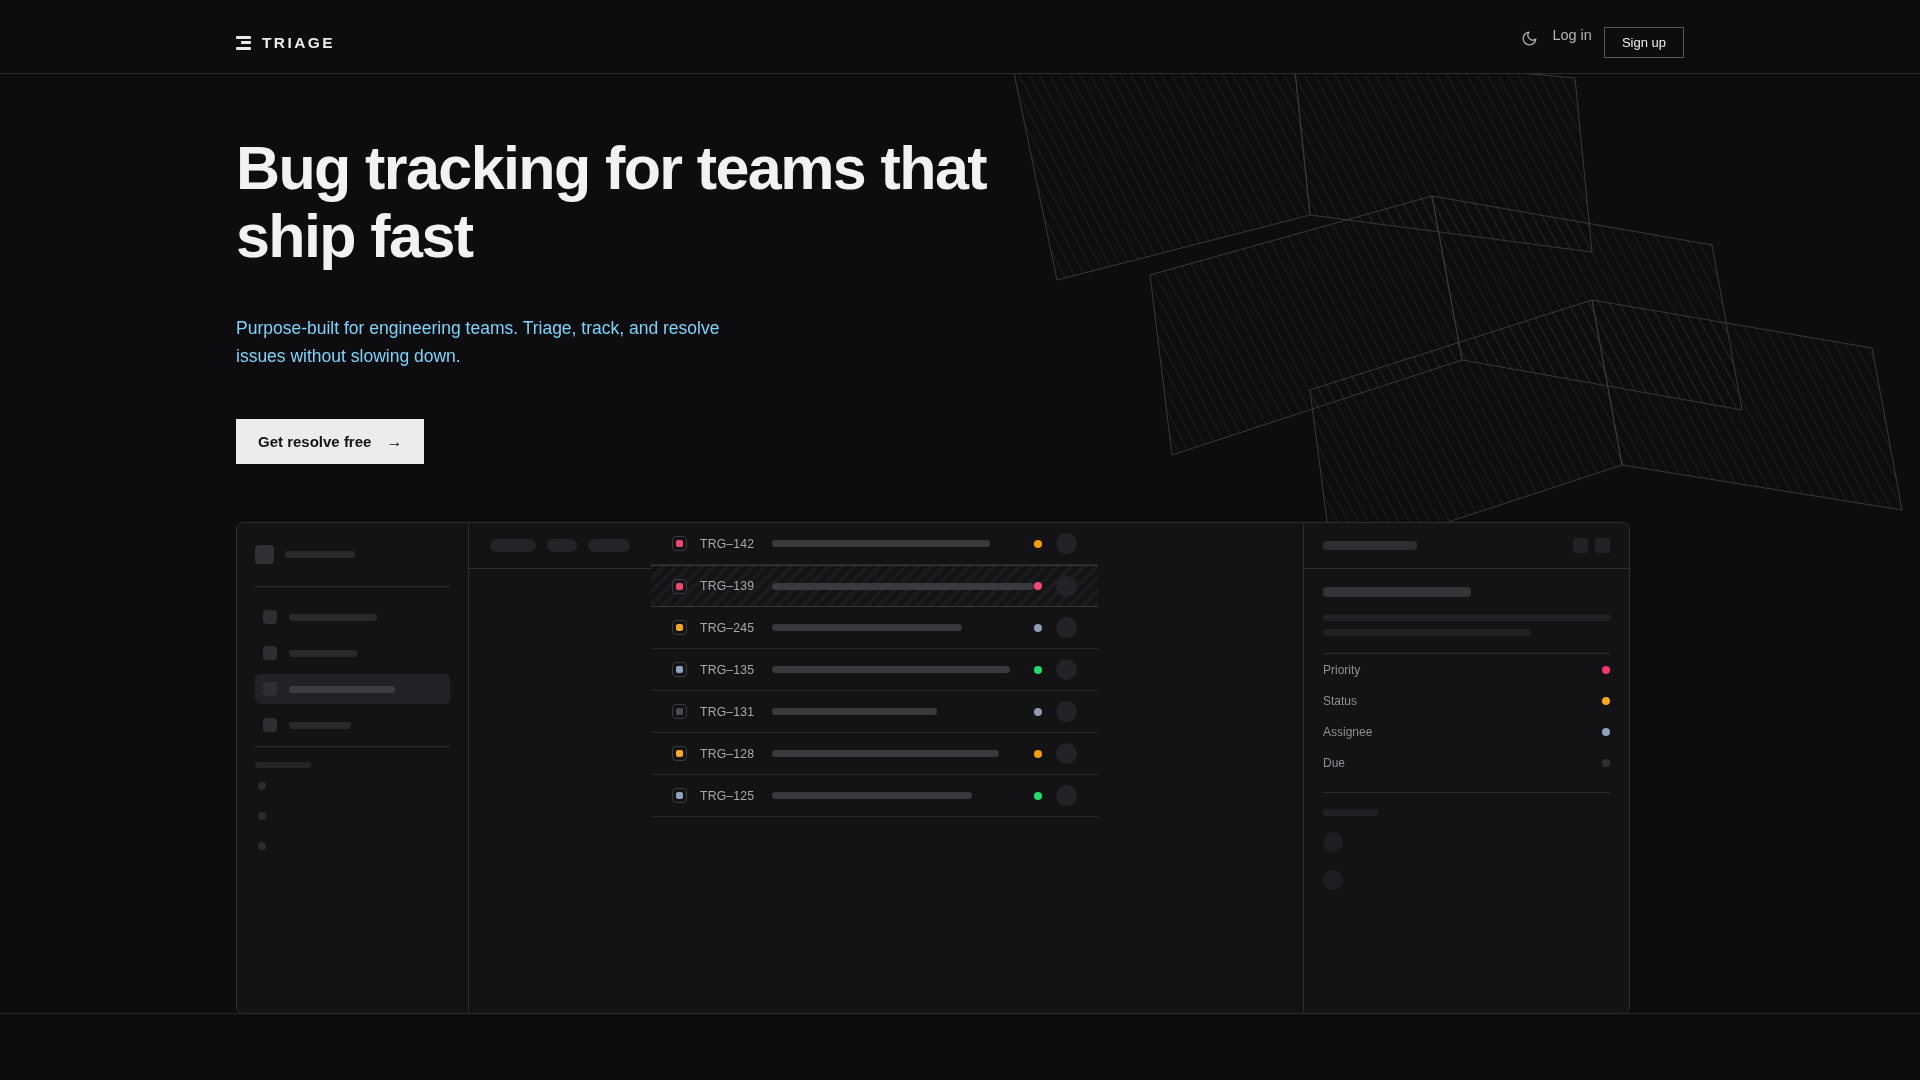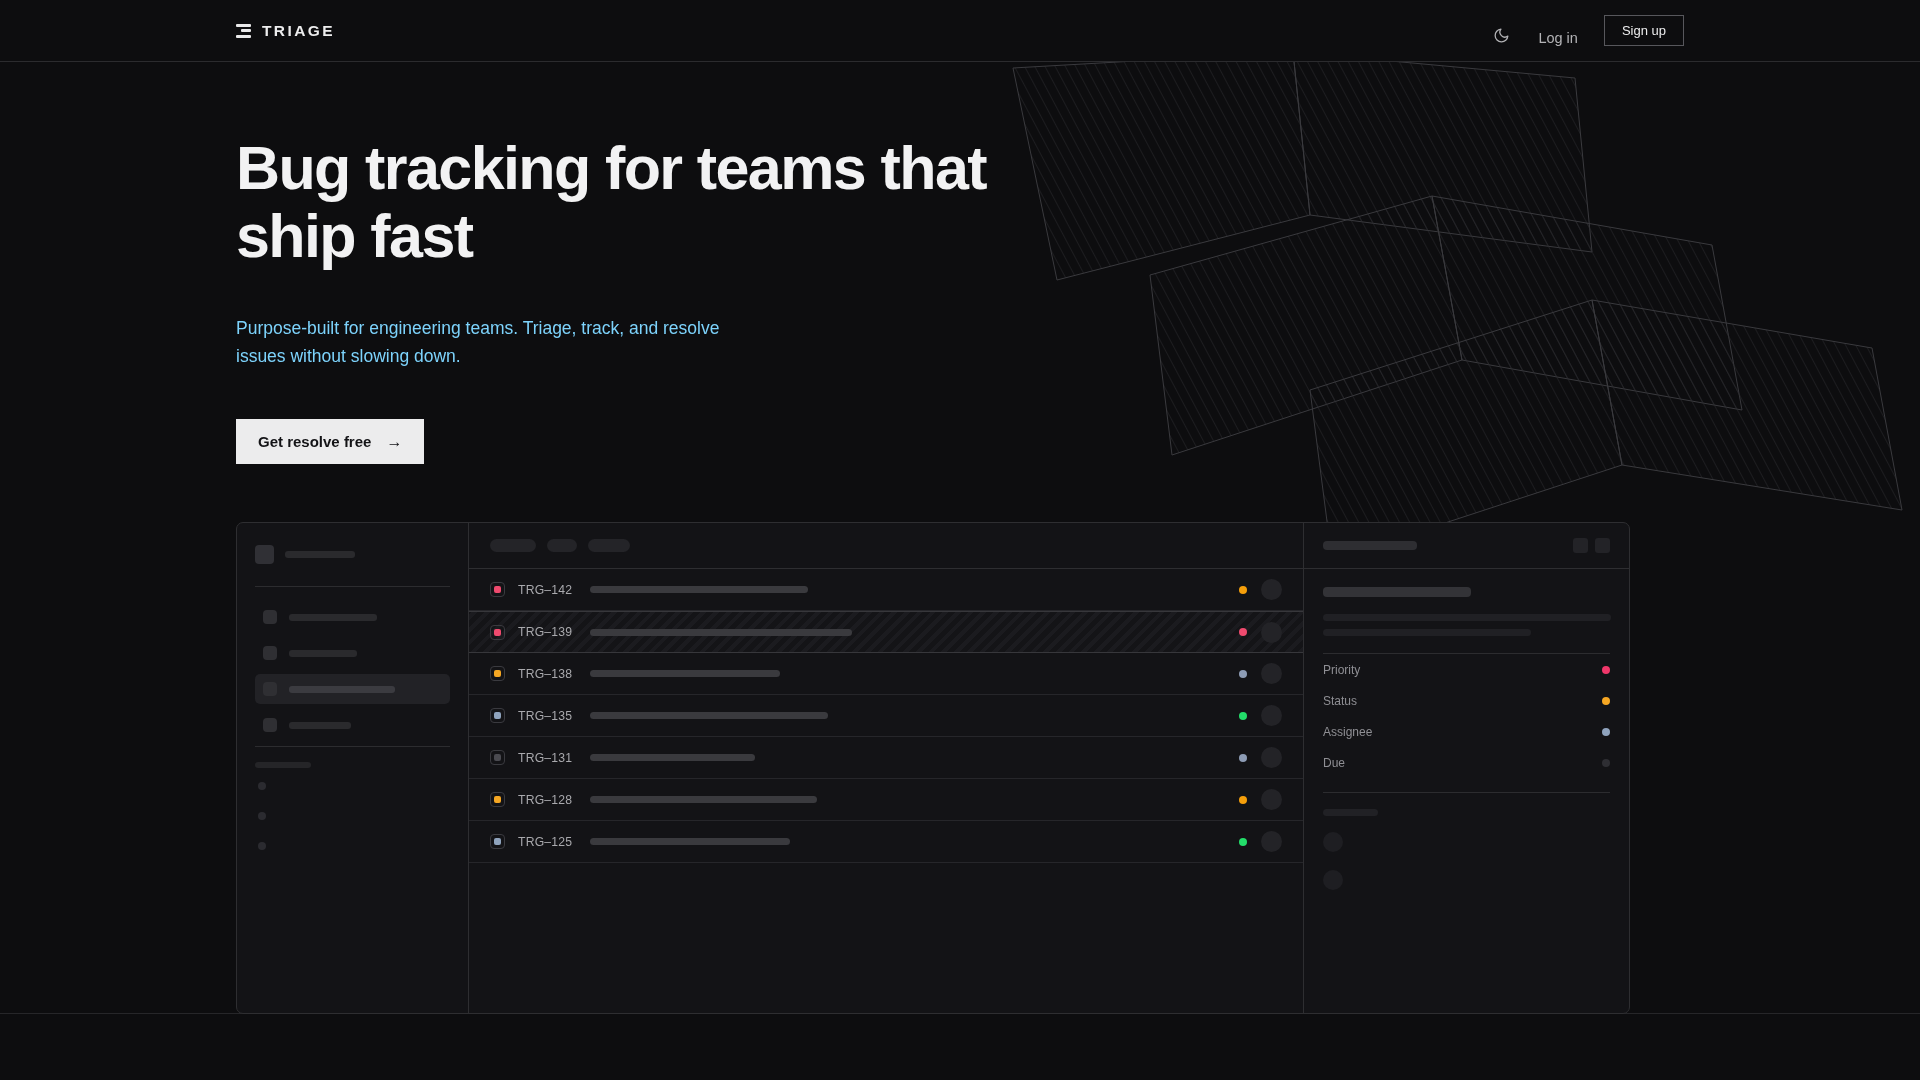--- a/index.html
+++ b/index.html
@@ -9,35 +9,35 @@
     font-family:"Liberation Sans",sans-serif;
     color:#e8e8e8;
     position:relative;
   }
 
   
   #bg-deco{position:absolute;inset:0;width:1920px;height:1080px;pointer-events:none;z-index:0}
 
   
   #topnav{
-    position:absolute;top:0;left:0;width:1920px;height:62px;
+    position:absolute;top:12px;left:0;width:1920px;height:62px;
     border-bottom:1px solid #2b2b2e;
     display:flex;align-items:center;z-index:5;
     background:#0d0d0f;
   }
   .nav-inner{width:1920px;padding:0 236px 0 236px;display:flex;align-items:center;justify-content:space-between}
   .brand{display:flex;align-items:center;gap:11px}
   .brand-mark{display:flex;flex-direction:column;gap:2.5px;width:15px}
   .brand-mark i{display:block;height:3px;background:#e9e9ea;border-radius:1px}
   .brand-mark i:nth-child(1){width:15px}
   .brand-mark i:nth-child(2){width:10px;align-self:flex-end}
   .brand-mark i:nth-child(3){width:15px}
   .brand-name{font-size:15.5px;font-weight:700;letter-spacing:2.4px;color:#ededee}
 
-  .nav-right{display:flex;align-items:flex-end;gap:26px}
+  .nav-right{display:flex;align-items:flex-start;gap:12px}
   .icon-btn{width:22px;height:22px;display:flex;align-items:center;justify-content:center;cursor:pointer}
   .nav-link{font-size:14.5px;color:#b3b3b6;cursor:pointer}
   .btn-outline{
     border:1px solid #57575c;padding:8px 17px;font-size:13px;color:#ededee;
     background:transparent;cursor:pointer;line-height:1;
   }
 
   
   #hero{position:absolute;top:62px;left:0;width:1920px;z-index:3;padding:0 236px}
   h1#hero-title{
@@ -68,21 +68,21 @@
   .sb-logo{width:19px;height:19px;border-radius:4px;background:#303035}
   .sk{background:#2a2a2d;border-radius:3px;height:7px;display:block}
   .sb-divider{height:1px;background:#2c2c2f;margin:3px 0 15px}
   .sb-item{display:flex;align-items:center;gap:12px;padding:8px 8px;border-radius:5px;margin-bottom:6px;cursor:pointer}
   .sb-item.active{background:#222226}
   .sb-dot{width:14px;height:14px;border-radius:4px;background:#2f2f33;flex:0 0 14px}
   .sb-section-label{margin:10px 0 14px;height:6px;width:56px;background:#252528;border-radius:3px}
   .sb-mini{width:8px;height:8px;border-radius:50%;background:#2b2b30;margin:0 0 22px 3px}
 
   
-  #mock-list{flex:1 1 auto;display:flex;flex-direction:column;min-width:0}
+  #mock-list{flex:1 1 auto;display:flex;flex-direction:row;min-width:0}
   #mock-toolbar{height:46px;border-bottom:1px solid #2e2e31;display:flex;align-items:center;gap:11px;padding:0 21px;flex:0 0 46px}
   .tb-pill{height:13px;border-radius:7px;background:#242428}
   .row{
     height:42px;border-bottom:1px solid #26262a;display:flex;align-items:center;
     padding:0 21px;gap:0;cursor:pointer;position:relative;
   }
   .row.selected{
     background-image:repeating-linear-gradient(-45deg,#1b1b1f 0 4px,#141417 4px 9px);
     border-top:1px solid #37373b;border-bottom:1px solid #37373b;
   }
@@ -228,21 +228,21 @@
           <span class="row-title" style="width:262px"></span>
           <span class="row-right">
             <span class="row-dot" style="background:#ef4a6e"></span>
             <span class="row-avatar"></span>
           </span>
         </div>
         <div class="row">
           <span class="row-badge">
             <i style="background:#f6a723"></i>
           </span>
-          <span class="row-id">TRG–138</span>
+          <span class="row-id">TRG–245</span>
           <span class="row-title" style="width:190px"></span>
           <span class="row-right">
             <span class="row-dot" style="background:#8d9cb5"></span>
             <span class="row-avatar"></span>
           </span>
         </div>
         <div class="row">
           <span class="row-badge">
             <i style="background:#8fa3bd"></i>
           </span>

